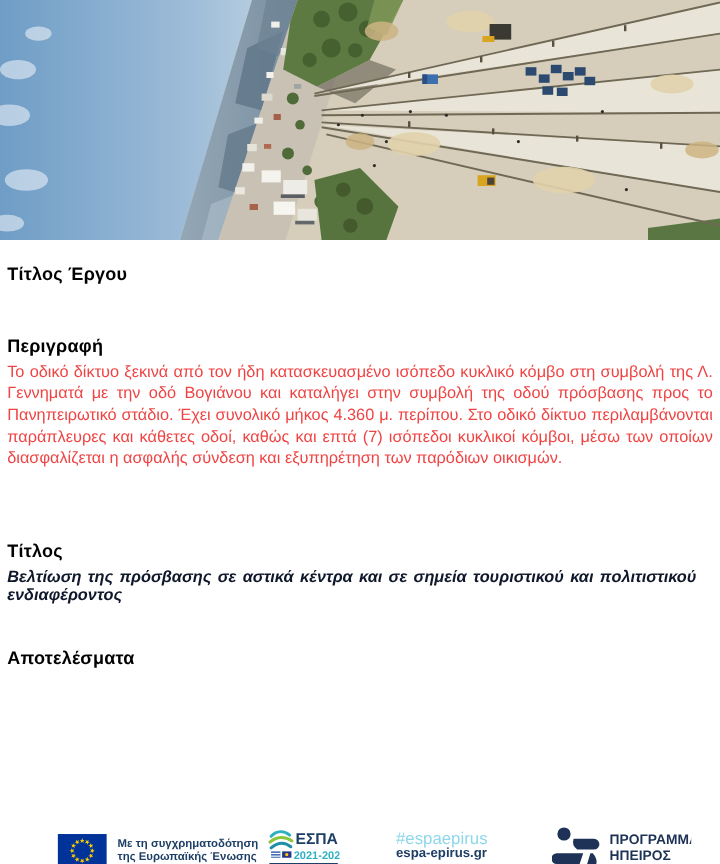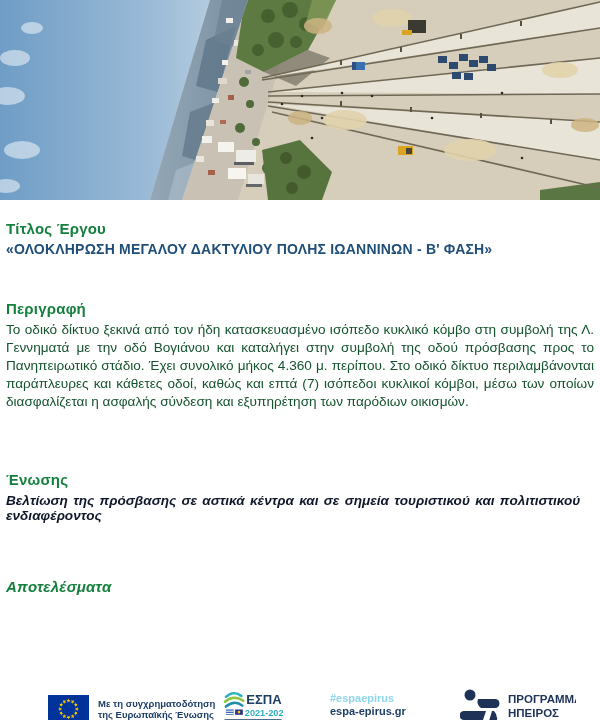--- a/index.html
+++ b/index.html
@@ -6,51 +6,51 @@
   .page{
     position:relative;
     width:600px;height:720px;
     background:#ffffff;
     font-family:"Liberation Sans", sans-serif;
     overflow:hidden;
   }
   .hero{display:block;width:600px;height:200px;}
   .content{padding:0 6px;}
   .h{
-    font-size:15px;font-weight:bold;color:#15803d;
+    font-size:15px;font-weight:bold;color:#000000;
     margin:0;letter-spacing:.2px;
   }
   .h-title{margin-top:20px;}
   .title-text{
     margin-top:4px;font-size:14px;font-weight:bold;color:#1F4E79;
     letter-spacing:.2px;
   }
   .h-desc{margin-top:43px;}
   .desc-text{
-    margin-top:4px;font-size:13.6px;line-height:18px;color:#14532d;
+    margin-top:4px;font-size:13.6px;line-height:18px;color:#ef4444;
     text-align:justify;
   }
   .h-goals{margin-top:60px;}
   .goals-text{
     margin-top:5px;font-size:13.6px;color:#0f172a;
     font-style:italic;font-weight:bold;word-spacing:1.5px;
   }
-  .h-results{margin-top:55px;font-style:italic;}
+  .h-results{margin-top:37px;}
   .footer{
     position:absolute;left:0;top:684px;width:600px;height:60px;
   }
   .eu-group{position:absolute;left:48px;top:4px;display:flex;align-items:center;}
   .eu-flag{display:block;}
   .eu-text{
     margin-left:9px;font-size:9.5px;font-weight:bold;color:#1D3E65;line-height:11px;
     white-space:nowrap;
   }
   .espa-logo{display:block;margin-left:8px;}
   .social{position:absolute;left:330px;top:8px;line-height:13px;}
-  .social .hashtag{font-size:11px;font-weight:bold;color:#8ED7E9;}
+  .social .hashtag{font-size:14px;font-weight:normal;color:#8ED7E9;}
   .social .website{font-size:11px;font-weight:bold;color:#1D3E65;}
   .program-logo{position:absolute;left:460px;top:3px;}
 </style>
 </head>
 <body>
 
 <div class="page">
 
   <svg class="hero" viewBox="0 0 600 200" preserveAspectRatio="none" aria-hidden="true">
     <defs>
@@ -212,26 +212,25 @@
       <circle cx="372" cy="96" r="1.3"></circle>
       <circle cx="432" cy="118" r="1.3"></circle>
       <circle cx="502" cy="93" r="1.3"></circle>
       <circle cx="522" cy="158" r="1.3"></circle>
     </g>
   </svg>
 
   <div class="content">
 
     <h2 class="h h-title">Τίτλος Έργου</h2>
-    <div class="title-text">«ΟΛΟΚΛΗΡΩΣΗ ΜΕΓΑΛΟΥ ΔΑΚΤΥΛΙΟΥ ΠΟΛΗΣ ΙΩΑΝΝΙΝΩΝ - Β' ΦΑΣΗ»</div>
 
     <h2 class="h h-desc">Περιγραφή</h2>
     <div class="desc-text">Το οδικό δίκτυο ξεκινά από τον ήδη κατασκευασμένο ισόπεδο κυκλικό κόμβο στη συμβολή της Λ. Γεννηματά με την οδό Βογιάνου και καταλήγει στην συμβολή της οδού πρόσβασης προς το Πανηπειρωτικό στάδιο. Έχει συνολικό μήκος 4.360 μ. περίπου. Στο οδικό δίκτυο περιλαμβάνονται παράπλευρες και κάθετες οδοί, καθώς και επτά (7) ισόπεδοι κυκλικοί κόμβοι, μέσω των οποίων διασφαλίζεται η ασφαλής σύνδεση και εξυπηρέτηση των παρόδιων οικισμών.</div>
 
-    <h2 class="h h-goals">Ένωσης</h2>
+    <h2 class="h h-goals">Τίτλος</h2>
     <div class="goals-text">Βελτίωση της πρόσβασης σε αστικά κέντρα και σε σημεία τουριστικού και πολιτιστικού ενδιαφέροντος</div>
 
     <h2 class="h h-results">Αποτελέσματα</h2>
   </div>
 
   <div class="footer">
 
     <div class="eu-group">
 
       <svg class="eu-flag" width="41" height="28" viewBox="0 0 44 30" aria-hidden="true">

